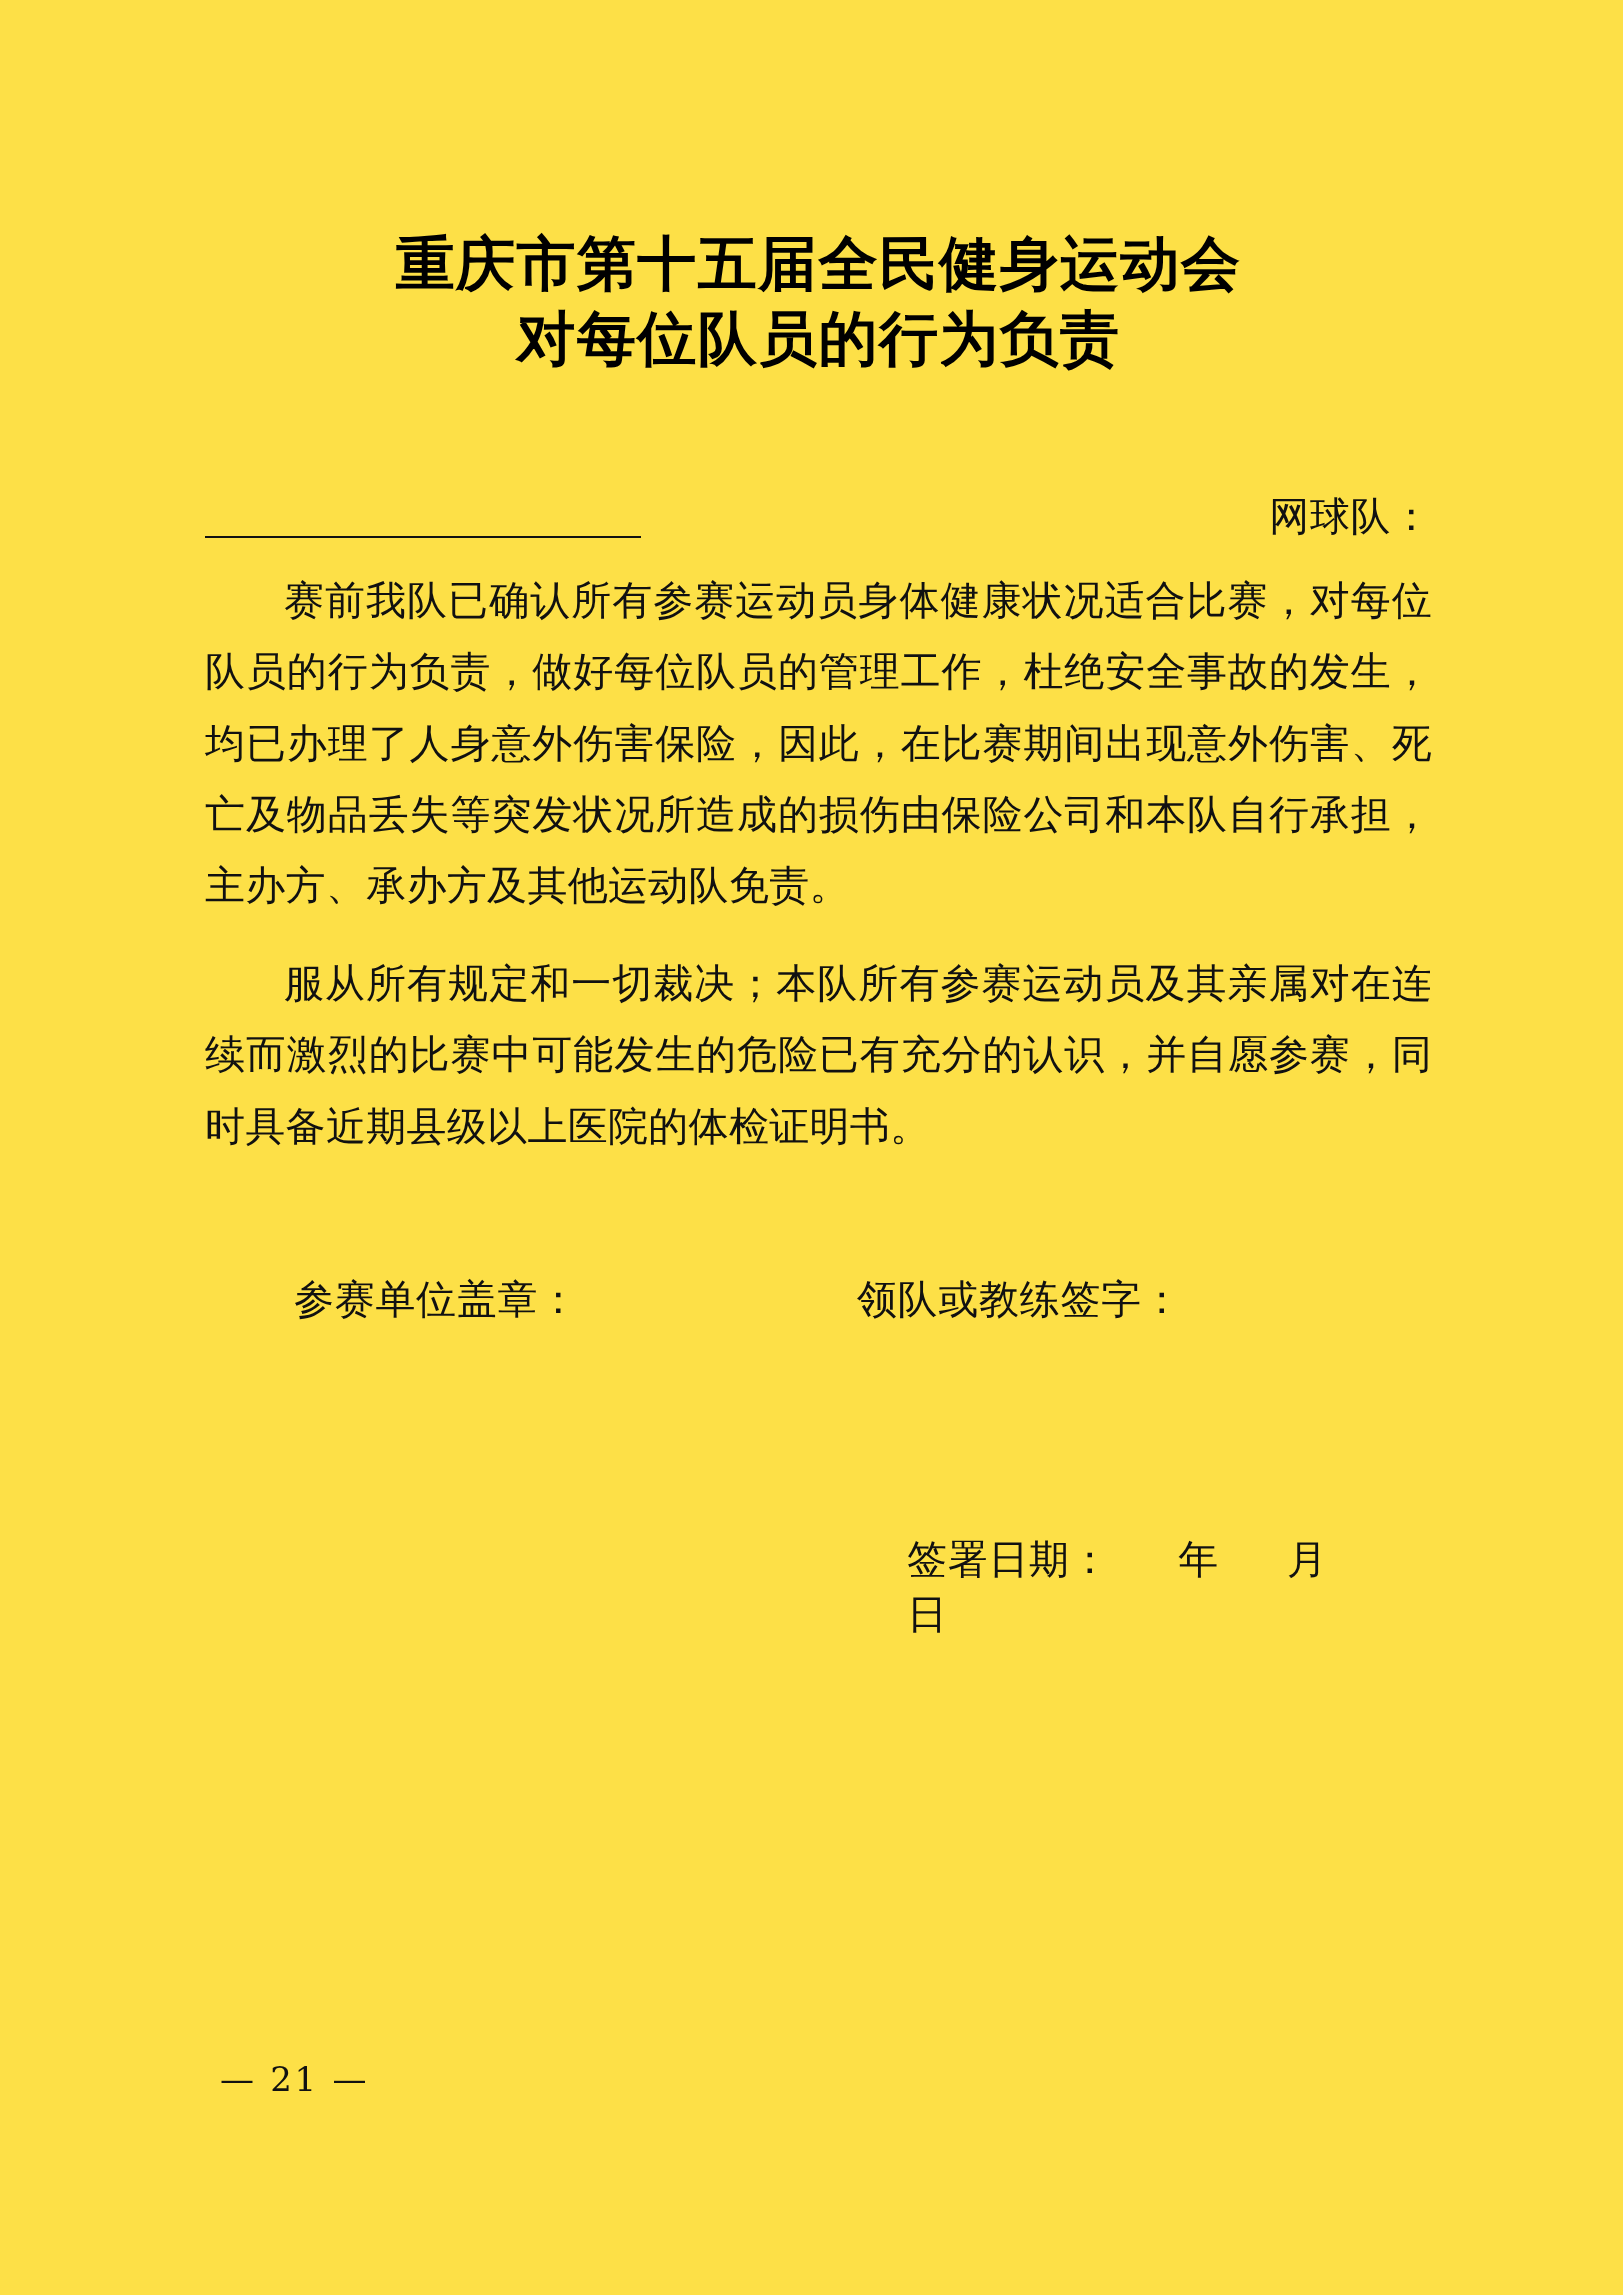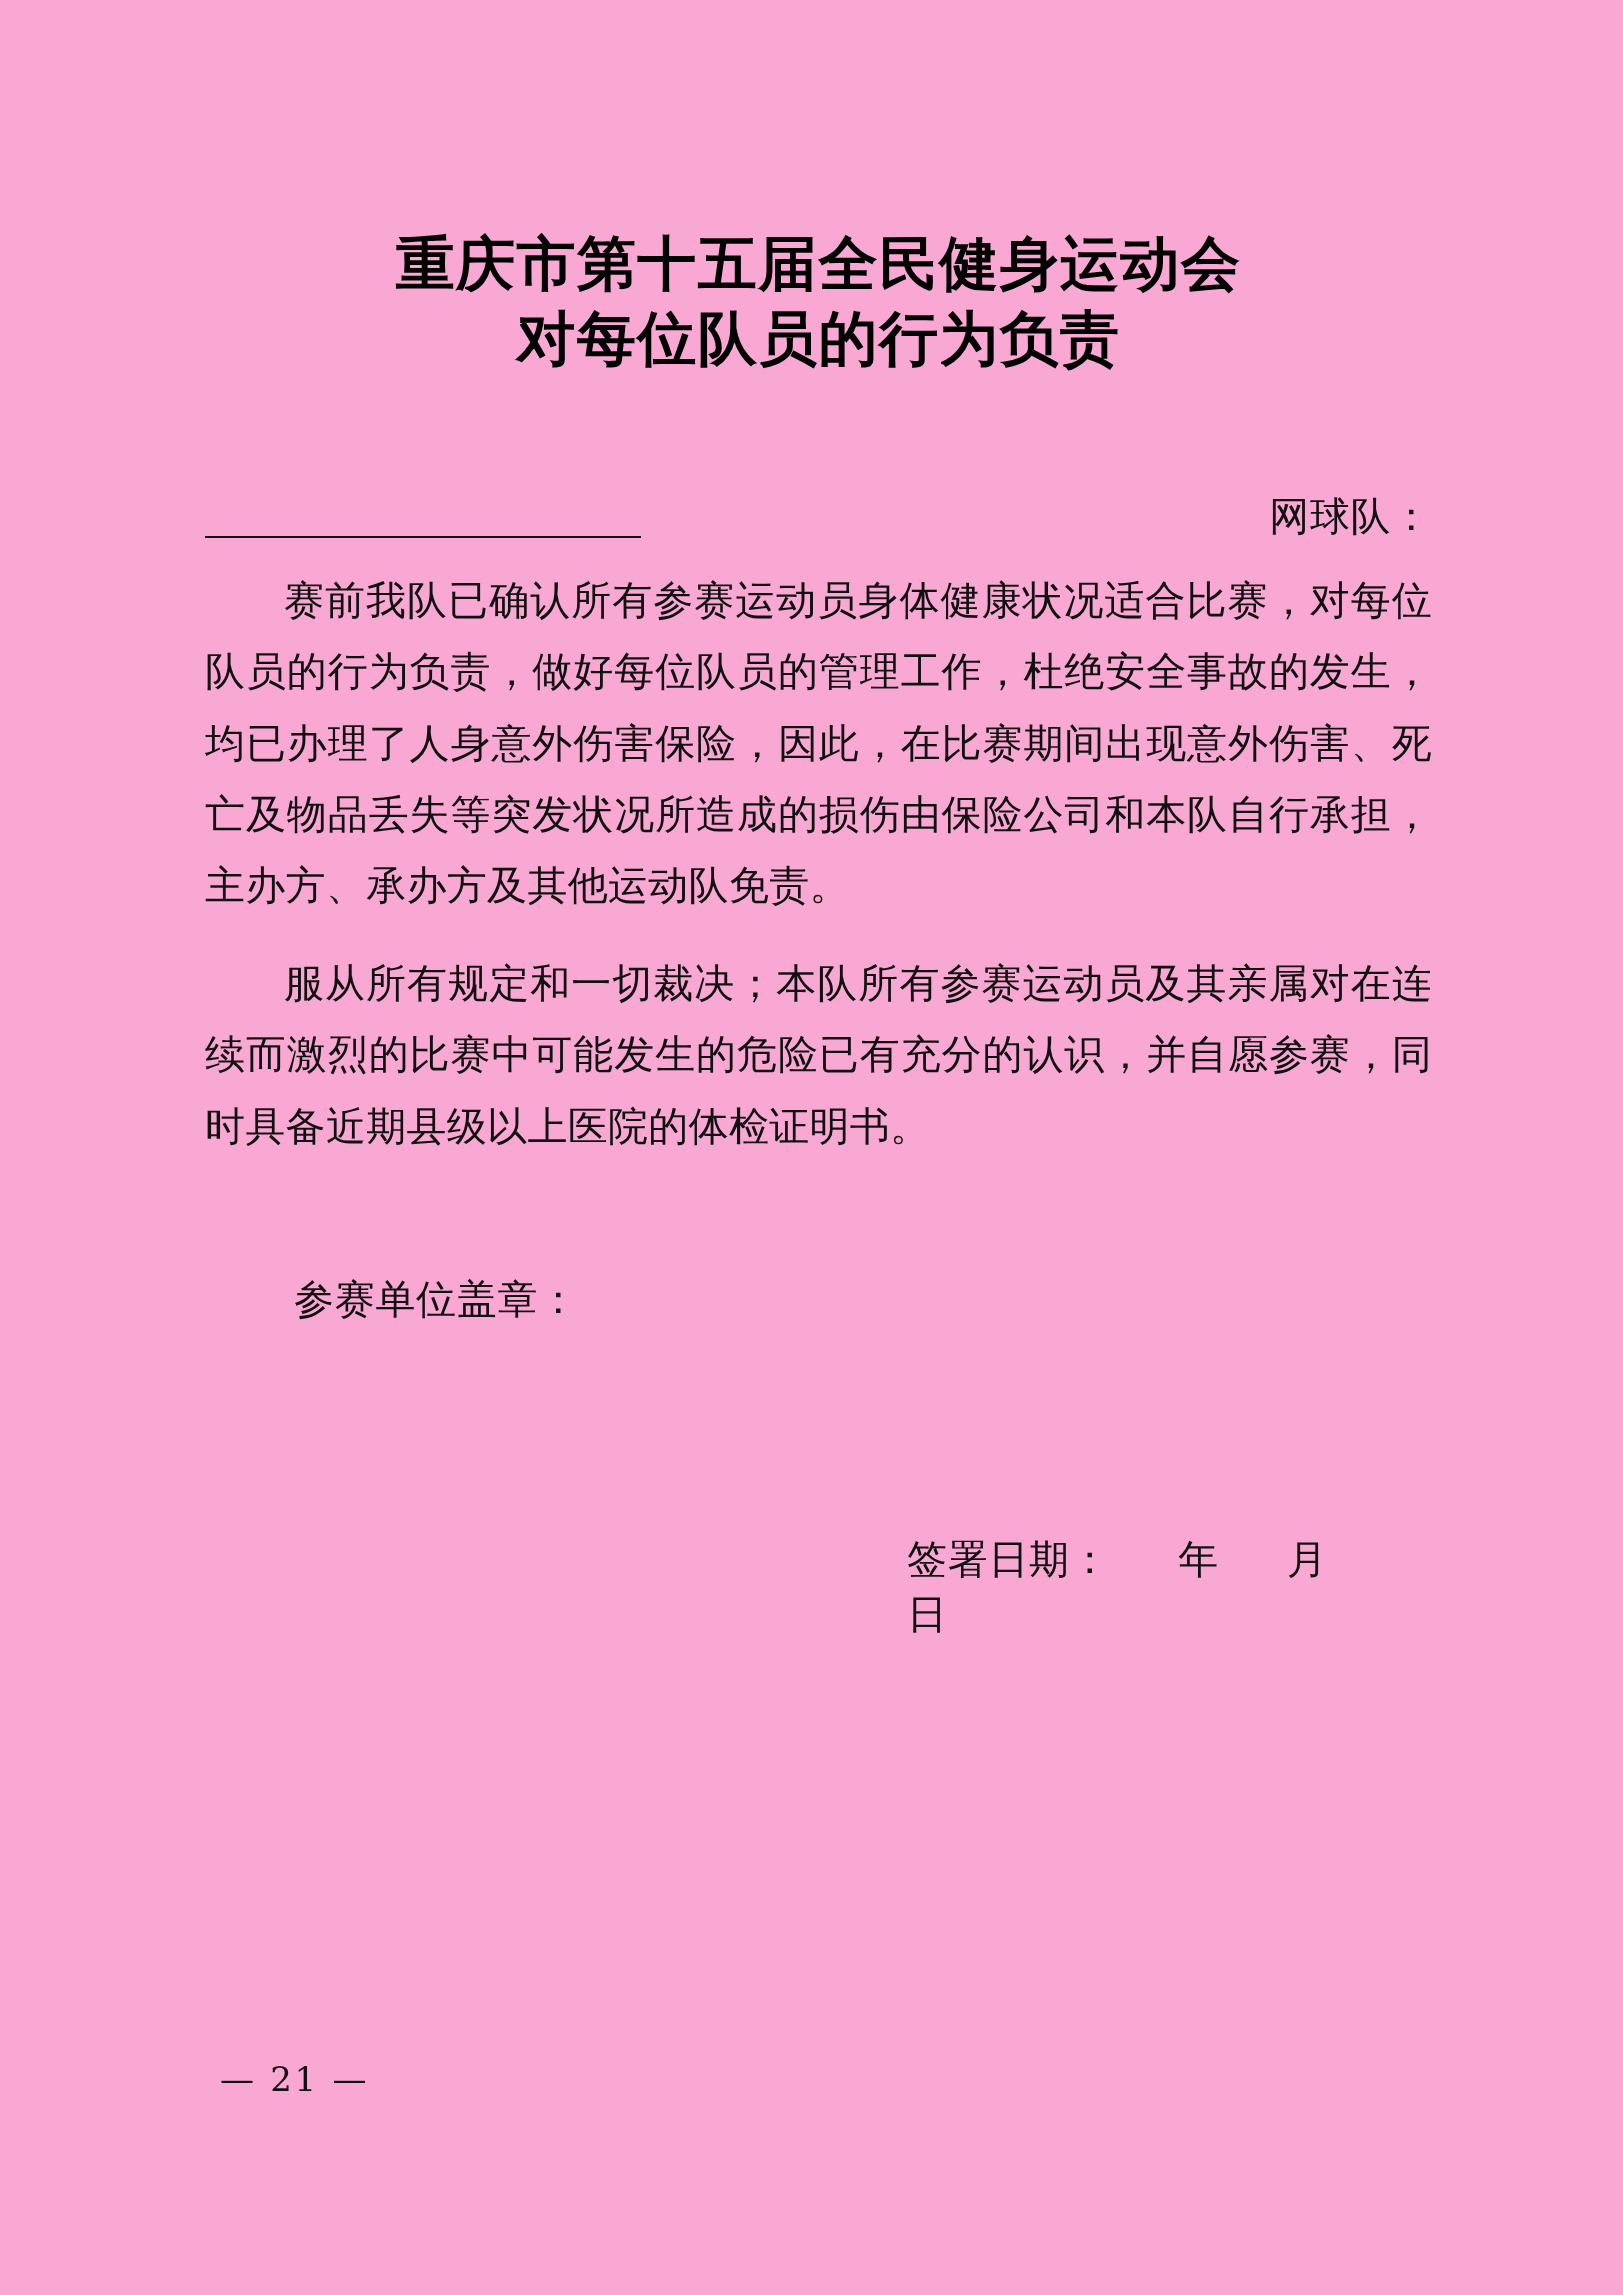--- a/index.html
+++ b/index.html
@@ -12,21 +12,21 @@
     height: 2295px;
     font-family: "DejaVu Serif", "Liberation Serif", serif;
     color: #111111;
     position: relative;
     overflow: hidden;
   }
 
   .page {
     position: absolute;
     inset: 0;
-    background: #f9a8d4;
+    background: #fde047;
   }
 
   .content {
     position: absolute;
     left: 205px;
     top: 205px;
     width: 1227px;
   }
 
   .title-block {
@@ -122,20 +122,21 @@
     <div class="salutation">
       <span class="blank-line"></span>
       <span class="salutation-text">网球队：</span>
     </div>
 
     <div class="para">赛前我队已确认所有参赛运动员身体健康状况适合比赛，对每位队员的行为负责，做好每位队员的管理工作，杜绝安全事故的发生，均已办理了人身意外伤害保险，因此，在比赛期间出现意外伤害、死亡及物品丢失等突发状况所造成的损伤由保险公司和本队自行承担，主办方、承办方及其他运动队免责。</div>
     <div class="para">服从所有规定和一切裁决；本队所有参赛运动员及其亲属对在连续而激烈的比赛中可能发生的危险已有充分的认识，并自愿参赛，同时具备近期县级以上医院的体检证明书。</div>
 
     <div class="sign-row">
       <span class="sign-stamp">参赛单位盖章：</span>
+      <span class="sign-leader">领队或教练签字：</span>
     </div>
 
     <div class="date-row">
       <span>签署日期：</span>
       <span class="date-gap"></span>
       <span>年</span>
       <span class="date-gap"></span>
       <span>月</span>
       <span class="date-gap"></span>
       <span>日</span>

